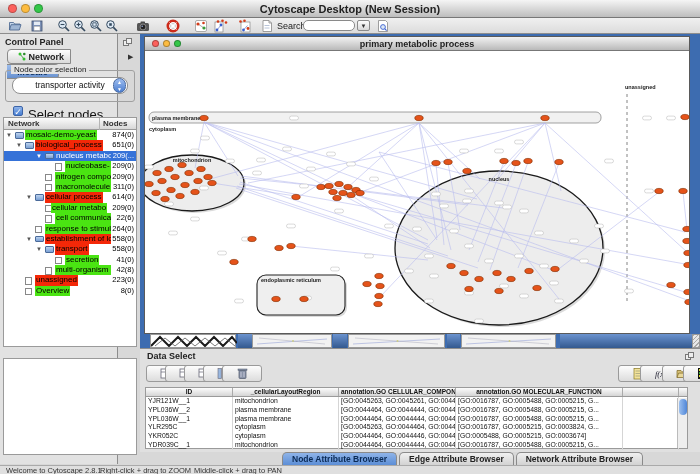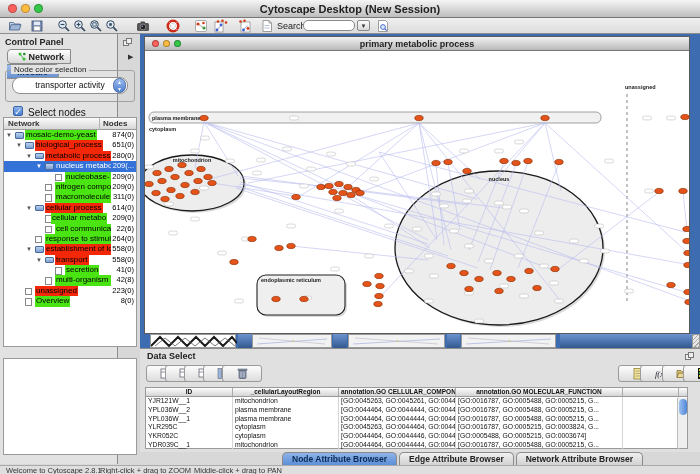--- a/index.html
+++ b/index.html
@@ -28,21 +28,21 @@
   .cptabs{left:7px;top:15px;height:15px}
   .cptab{height:15px;border:1px solid #8a8a8a;font-size:9px;font-weight:bold;line-height:14px;text-align:center;background:linear-gradient(#fdfdfd,#d9d9d9);color:#222;float:left}
   .cptab.network{width:64px;border-radius:4px 0 0 4px;padding-left:4px}
   .cptab.mosaic{width:52px;border-left:none;border-radius:0 4px 4px 0;background:linear-gradient(#9dbdec,#6790cf);color:#0a2a55}
   .cptabarrow{left:128px;top:19px;font-size:7px;color:#333}
   .groupbox{left:5px;top:36px;width:130px;height:32px;border:1px solid #a0a0a0;border-radius:3px}
   .grouptitle{left:11px;top:31px;background:#e2e2e2;padding:0 3px;font-size:8px;color:#222}
   .combo{left:12px;top:43px;width:116px;height:17px;background:#fff;border:1px solid #909090;border-radius:8px;font-size:8.5px;line-height:15px;text-align:center;color:#111}
   .combobtn{left:113px;top:44px;width:13px;height:15px;background:linear-gradient(#9cbcf0,#4d7fd0);border-radius:7px;border:1px solid #4a6aa0;color:#fff;font-size:5px;line-height:7px;text-align:center}
   .cbox{left:13px;top:72px;width:10px;height:10px;background:linear-gradient(#8fb4ea,#477ed2);border:1px solid #3c64a8;border-radius:2px;color:#fff;font-size:9px;line-height:10px;text-align:center;font-weight:bold}
-  .cboxlbl{left:28px;top:73px;font-size:10px;color:#111}
+  .cboxlbl{left:28px;top:73px;font-size:13px;color:#111}
   
   .treepanel{left:3px;top:83px;width:134px;height:230px;background:#fff;border:1px solid #9a9a9a}
   .treeheader{left:0;top:0;width:132px;height:12px;background:linear-gradient(#fbfbfb,#d7d7d7);border-bottom:1px solid #9a9a9a;font-size:8px;font-weight:bold;color:#333}
   .th-net{left:4px;top:1px}.th-nodes{left:99px;top:1px}
   .th-sep{left:95px;top:0;width:1px;height:12px;background:#b5b5b5}
   .trows{left:0;top:12px;width:132px}
   .trow{position:relative;height:10.4px;font-size:8px;line-height:10.4px;white-space:nowrap}
   .trow.sel{background:#3572d8;color:#fff}
   .tri{position:absolute;top:0;font-size:6px;color:#555;line-height:10px}
   .trow.sel .tri{color:#fff}
@@ -243,26 +243,20 @@
           <span class="tri" style="left: 2px;">▼</span>
           <span class="ticon tfolder" style="left: 11px;"></span>
           <span class="tlabel hl-green" style="left: 21px; max-width: 86px;">mosaic-demo-yeast</span>
           <span class="tnum">874(0)</span>
         </div>
         <div class="trow">
           <span class="tri" style="left: 12px;">▼</span>
           <span class="ticon tfolder" style="left: 21px;"></span>
           <span class="tlabel hl-red" style="left: 31px; max-width: 76px;">biological_process</span>
           <span class="tnum">651(0)</span>
-        </div>
-        <div class="trow">
-          <span class="tri" style="left: 22px;">▼</span>
-          <span class="ticon tfolder" style="left: 31px;"></span>
-          <span class="tlabel hl-red" style="left: 41px; max-width: 66px;">metabolic process</span>
-          <span class="tnum">280(0)</span>
         </div>
         <div class="trow sel">
           <span class="tri" style="left: 32px;">▼</span>
           <span class="ticon tfolder" style="left: 41px;"></span>
           <span class="tlabel" style="left: 51px; max-width: 56px;">nucleus metabo</span>
           <span class="tnum">209(...</span>
         </div>
         <div class="trow">
           <span class="ticon tfile" style="left: 51px;"></span>
           <span class="tlabel hl-green" style="left: 61px; max-width: 46px;">nucleobase-</span>

